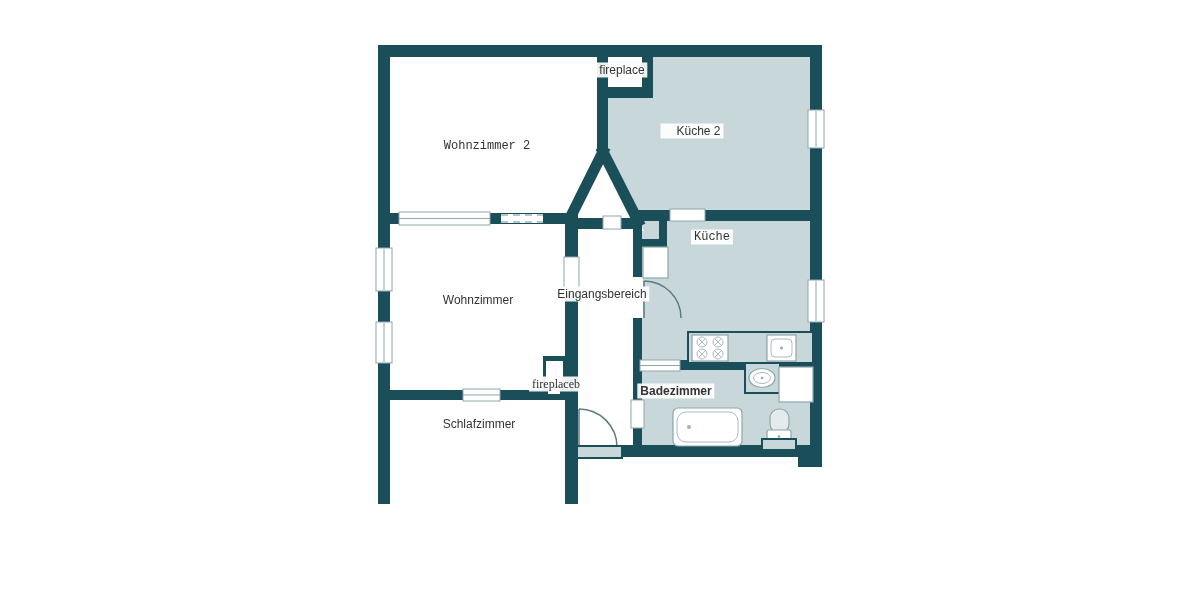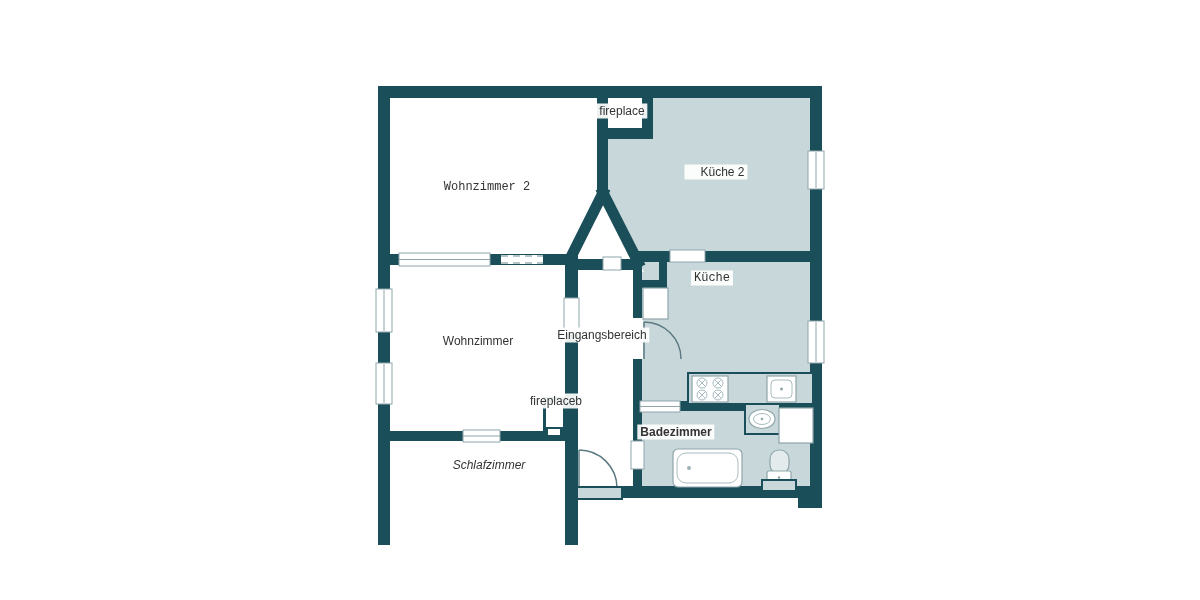--- a/index.html
+++ b/index.html
@@ -5,21 +5,21 @@
   :root{
     --wall:#1a4f5a;
     --shaded-room:#c8d7da;
     --unshaded-room:#ffffff;
     --fixture-outline:#8fa6ab;
     --label-text:#333333;
     --background:#ffffff;
   }
   html,body{margin:0;padding:0;}
   .stage{position:relative;width:1200px;height:504px;background:var(--background);
-         font-family:"Liberation Sans",sans-serif;overflow:hidden;margin-top:41px;}
+         font-family:"Liberation Sans",sans-serif;overflow:hidden;}
   .plan-svg{position:absolute;left:0;top:0;}
   .wall{fill:var(--wall);}
   .wall-line{stroke:var(--wall);stroke-width:11;stroke-linecap:square;}
   .shade{fill:var(--shaded-room);}
   .void{fill:var(--unshaded-room);}
   .win{fill:#ffffff;stroke:var(--fixture-outline);stroke-width:1;}
   .winline{stroke:var(--fixture-outline);stroke-width:1;fill:none;}
   .dash{stroke:#9fb3b6;stroke-width:1.5;fill:none;stroke-dasharray:7 5;}
   .door{stroke:#5b7a82;stroke-width:1.5;fill:none;}
   .fix{fill:#ffffff;stroke:var(--fixture-outline);stroke-width:1.2;}
@@ -149,21 +149,21 @@
         <rect x="770" y="409" width="19" height="24" rx="9" fill="#e4ebec" stroke="#8fa6ab" stroke-width="1.2"></rect>
         <rect class="fix" x="767" y="430" width="24" height="13" rx="2"></rect>
         <circle cx="779" cy="436.5" r="1.3" fill="#8fa6ab"></circle>
         <rect class="base" x="762" y="439" width="34" height="11"></rect>
       </g>
     </g>
   </svg>
 
   <div class="room-label" style="left:622px;top:70px;">fireplace</div>
   <div class="room-label" style="left:487px;top:146px;font-family:Liberation Mono, monospace;">Wohnzimmer 2</div>
-  <div class="room-label" style="left:716px;top:131px;padding-left:16px;">Küche 2</div>
+  <div class="room-label" style="left:692px;top:131px;padding-left:16px;">Küche 2</div>
   <div class="room-label" style="left:712px;top:237px;font-family:Liberation Mono, monospace;">Küche</div>
   <div class="room-label" style="left:602px;top:294px;">Eingangsbereich</div>
   <div class="room-label" style="left:478px;top:300px;">Wohnzimmer</div>
-  <div class="room-label" style="left:556px;top:360px;">fireplaceb</div>
-  <div class="room-label" style="left:489px;top:424px;font-style:italic;">Schlafzimmer</div>
+  <div class="room-label" style="left:556px;top:384px;font-family:Liberation Serif, serif;">fireplaceb</div>
+  <div class="room-label" style="left:479px;top:424px;">Schlafzimmer</div>
   <div class="room-label" style="left:676px;top:391px;font-weight:bold;">Badezimmer</div>
 
 </div>
 
 </body></html>

